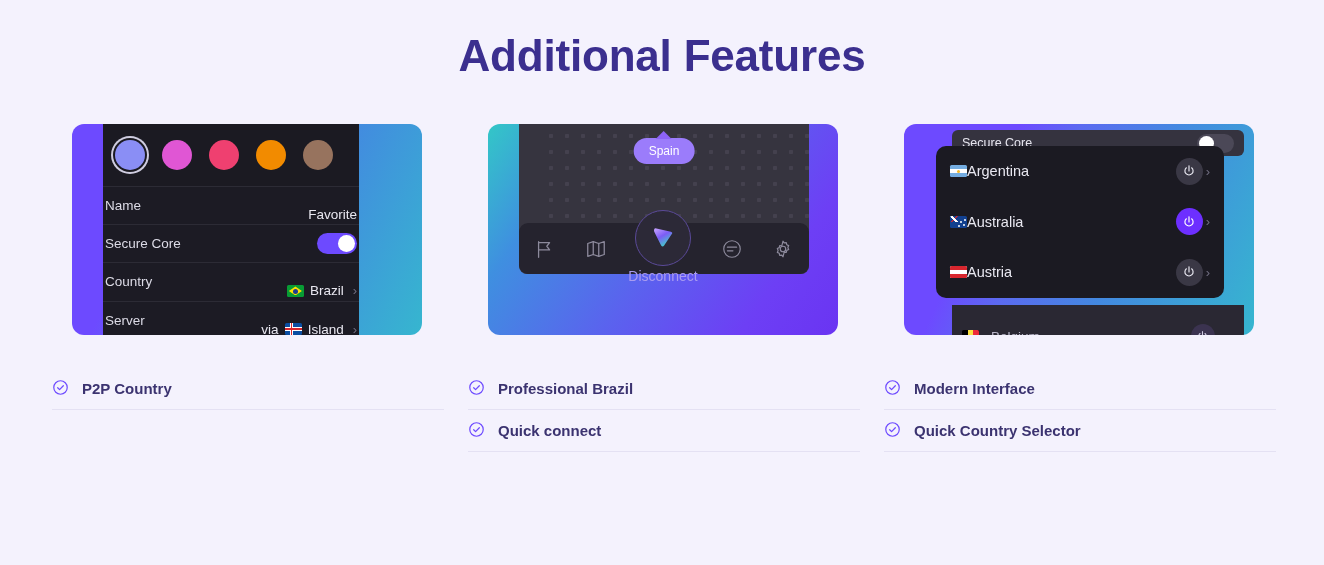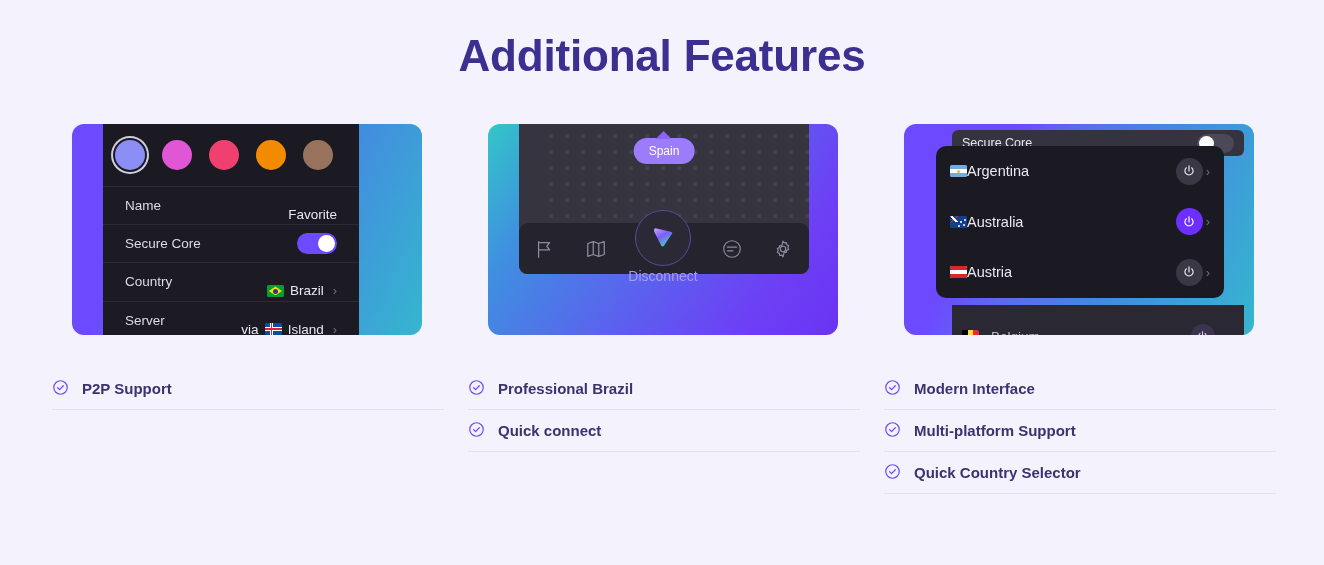--- a/index.html
+++ b/index.html
@@ -47,21 +47,21 @@
   .swatch-row{
     height:62px;display:flex;align-items:center;padding-left:12px;gap:17px;
     background:#1b1a22;
   }
   .swatch{width:30px;height:30px;border-radius:50%;}
   .swatch.sel{
     box-shadow:0 0 0 2px #1b1a22,0 0 0 4px #cfcde0;
   }
   .row1{
     height:37.2px;display:flex;align-items:center;justify-content:space-between;
-    padding:0 22px;
+    padding:0 2px;
     border-top:1px solid #2c2b35;
     color:#dcdbe6;font-size:13.5px;
   }
   .row1 .rv{display:flex;align-items:center;gap:6px;color:#e8e7f0;margin-top:18px;}
   .chev{color:#6f6d80;font-size:13px;margin-left:3px;}
   .toggle-on{
     width:40px;height:21px;border-radius:11px;background:#6d4aff;position:relative;
   }
   .toggle-on::after{
     content:"";position:absolute;right:2px;top:2px;width:17px;height:17px;
@@ -356,21 +356,21 @@
 <div class="features">
 
   <div class="fcol" id="fcol1">
     <div class="fitem">
       <span class="check">
         <svg width="17" height="17" viewBox="0 0 24 24" fill="none" stroke="#6d4aff" stroke-width="1.7" stroke-linecap="round" stroke-linejoin="round">
             <circle cx="12" cy="12" r="9.5"></circle>
             <path d="M8 12.3l2.7 2.7L16 9.5"></path>
           </svg>
       </span>
-      <span>P2P Support</span>
+      <span>P2P Country</span>
     </div>
   </div>
 
   <div class="fcol" id="fcol2">
     <div class="fitem">
       <span class="check">
         <svg width="17" height="17" viewBox="0 0 24 24" fill="none" stroke="#6d4aff" stroke-width="1.7" stroke-linecap="round" stroke-linejoin="round">
             <circle cx="12" cy="12" r="9.5"></circle>
             <path d="M8 12.3l2.7 2.7L16 9.5"></path>
           </svg>
@@ -398,26 +398,17 @@
       </span>
       <span>Modern Interface</span>
     </div>
     <div class="fitem">
       <span class="check">
         <svg width="17" height="17" viewBox="0 0 24 24" fill="none" stroke="#6d4aff" stroke-width="1.7" stroke-linecap="round" stroke-linejoin="round">
             <circle cx="12" cy="12" r="9.5"></circle>
             <path d="M8 12.3l2.7 2.7L16 9.5"></path>
           </svg>
       </span>
-      <span>Multi-platform Support</span>
-    </div>
-    <div class="fitem">
-      <span class="check">
-        <svg width="17" height="17" viewBox="0 0 24 24" fill="none" stroke="#6d4aff" stroke-width="1.7" stroke-linecap="round" stroke-linejoin="round">
-            <circle cx="12" cy="12" r="9.5"></circle>
-            <path d="M8 12.3l2.7 2.7L16 9.5"></path>
-          </svg>
-      </span>
       <span>Quick Country Selector</span>
     </div>
   </div>
 
 </div>
 
 </body></html>

